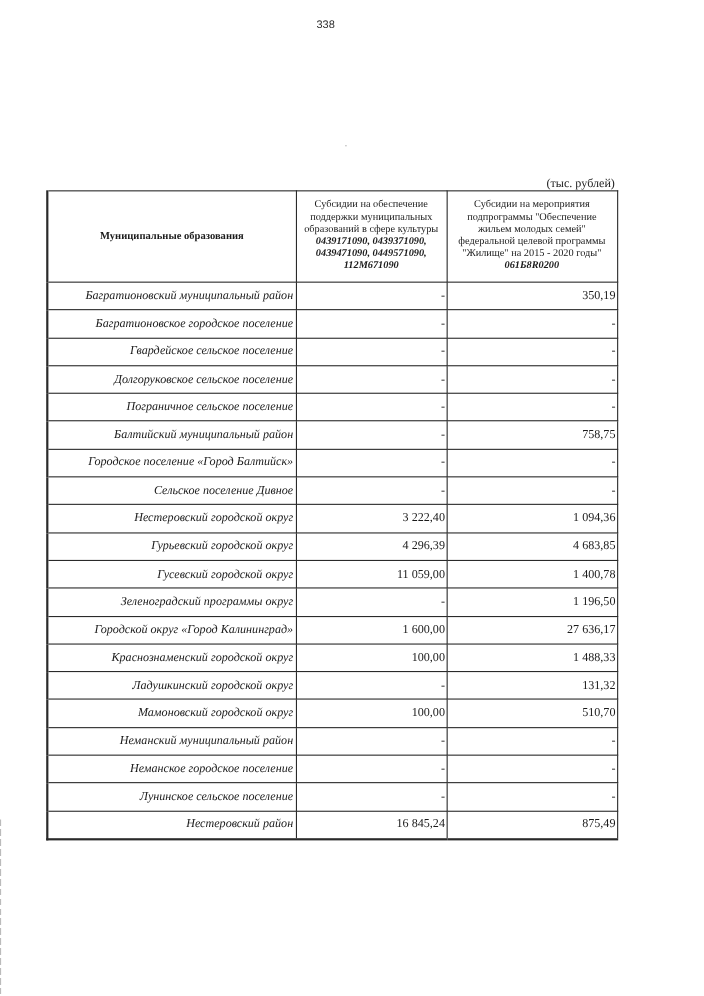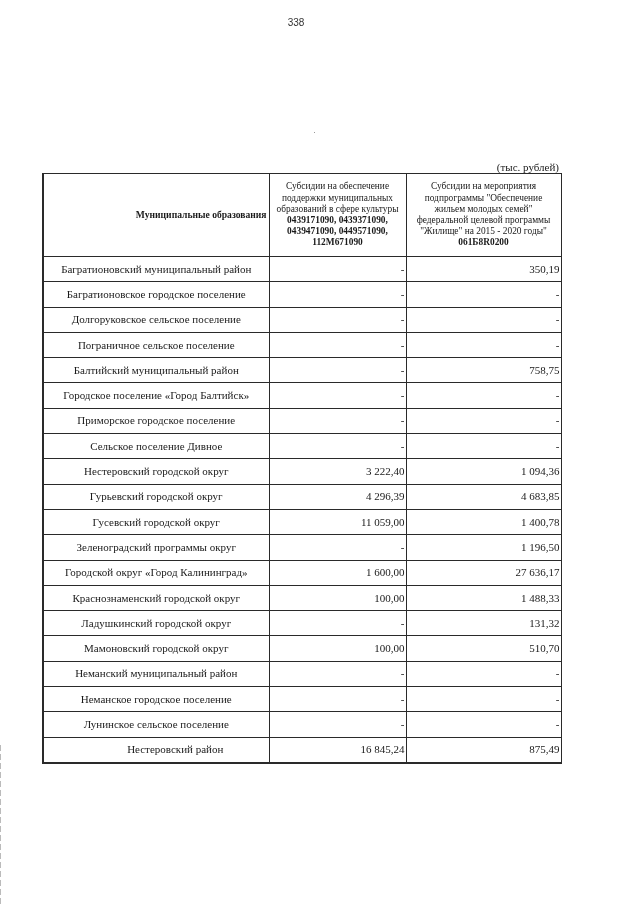--- a/index.html
+++ b/index.html
@@ -74,37 +74,39 @@
     font-size: 9.4px;
     line-height: 11.2px;
     margin-left: 16px;
   }
   table.doc-table thead th.name-head {
     font-weight: bold;
     font-size: 9.6px;
   }
   .codes {
     font-weight: bold;
+    font-style: italic;
   }
   table.doc-table tbody td {
     height: 24.3px;
     vertical-align: middle;
   }
   table.doc-table tbody td.name {
-    text-align: center;
+    text-align: right;
     padding-left: 2px;
     white-space: nowrap;
+    font-style: italic;
   }
   table.doc-table tbody td.num {
     text-align: right;
     padding-right: 1px;
     white-space: nowrap;
   }
   table.doc-table tbody tr:last-child td { border-bottom-width: 2px; padding-left: 40px; }
-  table.doc-table thead th:first-child { border-left-width: 2px; text-align: right; }
+  table.doc-table thead th:first-child { border-left-width: 2px; }
   table.doc-table tbody td:first-child { border-left-width: 2px; }
 </style>
 </head>
 <body>
 
 <div class="page-number">338</div>
 <div class="stray-mark" style="left:314px;top:132px;"></div>
 <div class="left-scan-edge"></div>
 
 <div class="units">(тыс. рублей)</div>
@@ -133,41 +135,41 @@
         <td class="name">Багратионовский муниципальный район</td>
         <td class="num">-</td>
         <td class="num">350,19</td>
       </tr>
       <tr>
         <td class="name">Багратионовское городское поселение</td>
         <td class="num">-</td>
         <td class="num">-</td>
       </tr>
       <tr>
+        <td class="name">Гвардейское сельское поселение</td>
+        <td class="num">-</td>
+        <td class="num">-</td>
+      </tr>
+      <tr>
         <td class="name">Долгоруковское сельское поселение</td>
         <td class="num">-</td>
         <td class="num">-</td>
       </tr>
       <tr>
         <td class="name">Пограничное сельское поселение</td>
         <td class="num">-</td>
         <td class="num">-</td>
       </tr>
       <tr>
         <td class="name">Балтийский муниципальный район</td>
         <td class="num">-</td>
         <td class="num">758,75</td>
       </tr>
       <tr>
         <td class="name">Городское поселение «Город Балтийск»</td>
-        <td class="num">-</td>
-        <td class="num">-</td>
-      </tr>
-      <tr>
-        <td class="name">Приморское городское поселение</td>
         <td class="num">-</td>
         <td class="num">-</td>
       </tr>
       <tr>
         <td class="name">Сельское поселение Дивное</td>
         <td class="num">-</td>
         <td class="num">-</td>
       </tr>
       <tr>
         <td class="name">Нестеровский городской округ</td>

